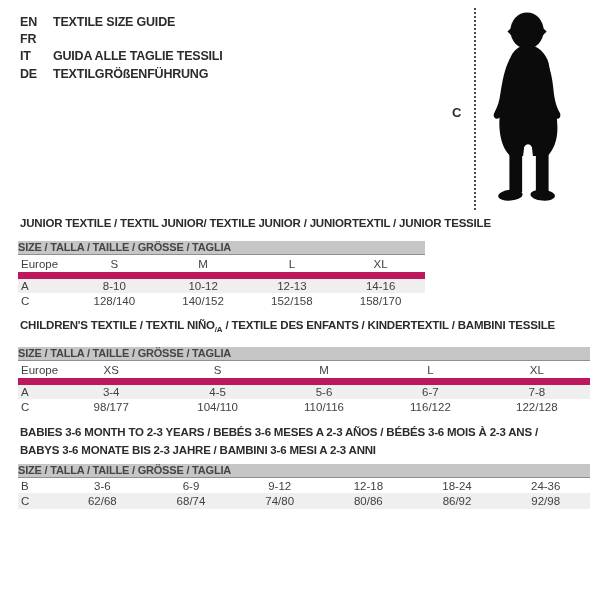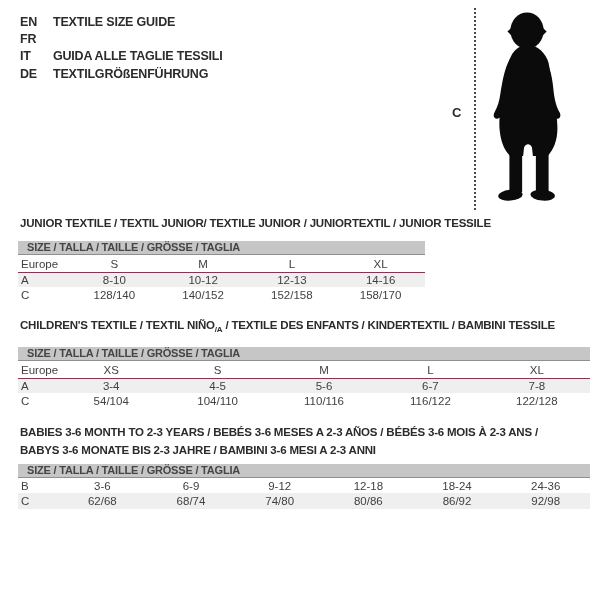--- a/index.html
+++ b/index.html
@@ -14,27 +14,27 @@
   .lang-label{font-weight:bold;font-size:12.5px;letter-spacing:-0.2px;}
   
   .measure-line{position:absolute;left:474px;top:8px;height:202px;width:0;border-left:2px dotted #4a4a4a;}
   .measure-label{position:absolute;left:452px;top:105px;font-weight:bold;font-size:13px;}
   .baby{position:absolute;left:480px;top:9px;width:98px;height:198px;}
   
   .sec-title{position:absolute;left:20px;font-weight:bold;font-size:11.5px;letter-spacing:-0.2px;white-space:nowrap;}
   .sub{font-size:8px;vertical-align:sub;}
   .tbl{position:absolute;left:18px;font-size:11.5px;color:#414141;}
   .bar{background:#c6c6c6;border-bottom:1px solid #8f8f8f;height:13px;line-height:13px;
-       padding-left:9px;font-weight:bold;font-size:11px;color:#454545;letter-spacing:-0.2px;}
+       padding-left:0;font-weight:bold;font-size:11px;color:#454545;letter-spacing:-0.2px;}
   .t-row{display:flex;align-items:center;}
   .t-label{padding-left:3px;box-sizing:border-box;}
   .t-cell{flex:1;text-align:center;}
   .w52{width:52px;}
   .w40{width:40px;}
-  .europe-row{height:17px;border-bottom:1px solid #be185d;}
+  .europe-row{height:17px;border-bottom:7px solid #be185d;}
   .row-a{height:14px;background:#efefef;}
   .row-b{height:15px;background:#ffffff;}
   .row-c{height:16px;}
   .row-c-alt{height:16px;background:#efefef;}
   
   .notes{position:absolute;left:20px;top:531px;}
   .note{font-weight:bold;font-size:11.5px;line-height:18.7px;letter-spacing:-0.2px;white-space:nowrap;}
 </style>
 </head>
 <body>
@@ -117,21 +117,21 @@
     <div class="t-row row-a">
       <span class="t-label w40">A</span>
       <span class="t-cell">3-4</span>
       <span class="t-cell">4-5</span>
       <span class="t-cell">5-6</span>
       <span class="t-cell">6-7</span>
       <span class="t-cell">7-8</span>
     </div>
     <div class="t-row row-c">
       <span class="t-label w40">C</span>
-      <span class="t-cell">54/104</span>
+      <span class="t-cell">98/177</span>
       <span class="t-cell">104/110</span>
       <span class="t-cell">110/116</span>
       <span class="t-cell">116/122</span>
       <span class="t-cell">122/128</span>
     </div>
   </div>
 
   <div class="sec-title" style="top:426px">BABIES 3-6 MONTH TO 2-3 YEARS / BEBÉS 3-6 MESES A 2-3 AÑOS / BÉBÉS 3-6 MOIS À 2-3 ANS /</div>
   <div class="sec-title" style="top:444px">BABYS 3-6 MONATE BIS 2-3 JAHRE / BAMBINI 3-6 MESI A 2-3 ANNI</div>
   <div class="tbl" style="top:464px;width:572px">

